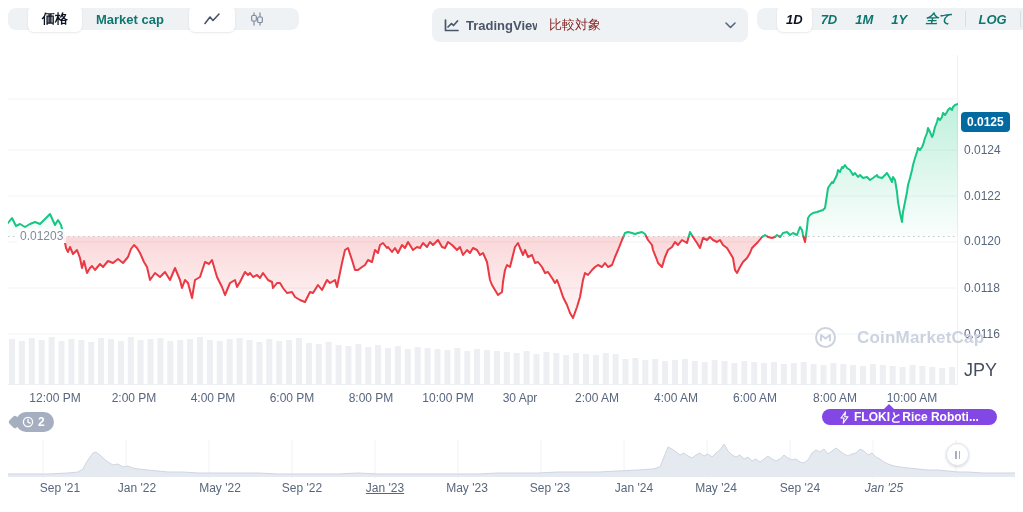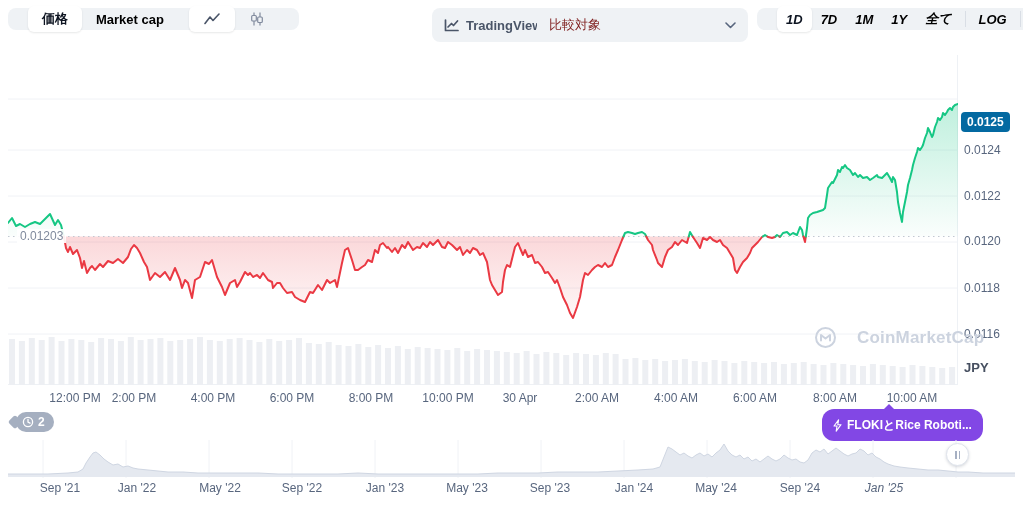--- a/index.html
+++ b/index.html
@@ -3,48 +3,48 @@
 <meta charset="utf-8">
 <style>
   html,body{margin:0;padding:0;background:#fff;}
   body{width:1023px;height:512px;position:relative;overflow:hidden;
        font-family:"Liberation Sans","DejaVu Sans",sans-serif;-webkit-font-smoothing:antialiased;}
   .abs{position:absolute;}
   
   .seg{position:absolute;top:8px;height:22px;background:#eff2f5;border-radius:8px;
        display:flex;align-items:center;padding:0 20px;box-sizing:border-box;}
   .seg .opt{height:26px;display:flex;align-items:center;justify-content:center;
-       padding:0 14px;border-radius:6px;font-size:13px;font-weight:700;color:#000000;cursor:pointer;white-space:nowrap;}
+       padding:0 14px;border-radius:6px;font-size:13px;font-weight:700;color:#0f766e;cursor:pointer;white-space:nowrap;}
   .seg .opt.sel{background:#fff;color:#0d1421;box-shadow:0 1px 2px rgba(24,26,32,.1);}
   .btn{position:absolute;top:8px;height:34px;background:#eff2f5;border-radius:8px;
        display:flex;align-items:center;padding:0 12px;box-sizing:border-box;gap:7px;cursor:pointer;}
   .btn .lbl{font-size:13px;font-weight:700;color:#4a5568;}
   .drop{justify-content:space-between;}
   .drop .lbl{font-weight:400;color:#7f1d1d;}
   .range .opt{padding:0 9px;font-style:italic;}
   .vdiv{width:1px;height:16px;background:#d9dee5;margin:0 4px;}
   
   .ytick{position:absolute;left:6px;transform:translateY(-50%);font-size:12px;color:#58667e;}
   .xtick{position:absolute;transform:translateX(-50%);font-size:12px;color:#58667e;white-space:nowrap;}
   .dtick{position:absolute;transform:translateX(-50%);font-size:12px;color:#58667e;white-space:nowrap;}
   .price-badge{position:absolute;left:961px;top:96px;background:#0369a1;color:#fff;
        font-size:12px;font-weight:700;padding:3px 6px;border-radius:4px;margin-top:16px;}
-  .jpy{position:absolute;left:964px;top:360px;font-size:13px;font-weight:700;color:#464f60;}
+  .jpy{position:absolute;left:964px;top:360px;font-size:18px;font-weight:400;color:#464f60;}
   .baseline-label{position:absolute;left:17px;top:229px;font-size:12px;color:#808a9d;
        background:rgba(255,255,255,.92);padding:0 3px;}
   
   .hist{position:absolute;left:16px;top:412px;height:20px;background:#a5afc0;border-radius:10px;
        color:#fff;font-size:12px;font-weight:700;display:flex;align-items:center;gap:4px;
        padding:0 9px 0 6px;cursor:pointer;}
   .hist:before{content:"";position:absolute;left:-6px;top:5px;width:10px;height:10px;
        background:#a5afc0;border-radius:2px;transform:rotate(45deg);}
   
-  .event{position:absolute;left:822px;top:409px;height:32px;background:#8247e5;border-radius:12px;
+  .event{position:absolute;left:822px;top:409px;height:16px;background:#8247e5;border-radius:12px;
        color:#fff;font-size:12px;font-weight:700;display:flex;align-items:center;gap:5px;
-       padding:0 11px;cursor:pointer;white-space:nowrap;}
+       padding:0 18px;cursor:pointer;white-space:nowrap;}
   .event:after{content:"";position:absolute;left:62px;top:-5px;border:5px solid transparent;
        border-bottom-color:#8247e5;border-top:none;}
   
   .handle{position:absolute;left:946px;top:443px;width:23px;height:23px;border-radius:50%;
        background:#fff;border:1px solid #dfe4ec;box-shadow:0 1px 3px rgba(40,50,70,.18);
        display:flex;align-items:center;justify-content:center;gap:2px;cursor:ew-resize;box-sizing:border-box;}
   .handle i{display:block;width:1.5px;height:8px;background:#a6b0c3;}
   
   .wm{position:absolute;left:814px;top:326px;display:flex;align-items:center;gap:20px;color:#ccd3df;}
   .wm .t{font-size:17px;font-weight:700;letter-spacing:.2px;}
@@ -249,21 +249,21 @@
     <div class="ytick" style="top: 141px;">0.0122</div>
     <div class="ytick" style="top: 186px;">0.0120</div>
     <div class="ytick" style="top: 233px;">0.0118</div>
     <div class="ytick" style="top: 279px;">0.0116</div>
   </div>
 <div class="price-badge">0.0125</div>
 <div class="jpy">JPY</div>
 <div class="baseline-label">0.01203</div>
 
 <div class="abs" style="left:8px;top:391px;width:950px;height:16px;" id="x-axis">
-    <div class="xtick" style="left: 47px; top: 0px; margin-left: 20px;">12:00 PM</div>
+    <div class="xtick" style="left: 47px; top: 0px;">12:00 PM</div>
     <div class="xtick" style="left: 126px; top: 0px;">2:00 PM</div>
     <div class="xtick" style="left: 205px; top: 0px;">4:00 PM</div>
     <div class="xtick" style="left: 284px; top: 0px;">6:00 PM</div>
     <div class="xtick" style="left: 363px; top: 0px;">8:00 PM</div>
     <div class="xtick" style="left: 440px; top: 0px;">10:00 PM</div>
     <div class="xtick" style="left: 512px; top: 0px;">30 Apr</div>
     <div class="xtick" style="left: 589px; top: 0px;">2:00 AM</div>
     <div class="xtick" style="left: 668px; top: 0px;">4:00 AM</div>
     <div class="xtick" style="left: 747px; top: 0px;">6:00 AM</div>
     <div class="xtick" style="left: 827px; top: 0px;">8:00 AM</div>
@@ -311,20 +311,20 @@
   </svg>
 <div class="handle">
     <i></i>
     <i></i>
   </div>
 <div class="abs" style="left:8px;top:481px;width:1007px;height:14px;" id="date-axis">
     <div class="dtick" style="left: 52px; top: 0px;">Sep '21</div>
     <div class="dtick" style="left: 129px; top: 0px;">Jan '22</div>
     <div class="dtick" style="left: 212px; top: 0px;">May '22</div>
     <div class="dtick" style="left: 294px; top: 0px;">Sep '22</div>
-    <div class="dtick" style="left: 377px; top: 0px;">Jan '23</div>
+    <div class="dtick" style="left: 377px; top: 0px; text-decoration: underline;">Jan '23</div>
     <div class="dtick" style="left: 459px; top: 0px;">May '23</div>
     <div class="dtick" style="left: 542px; top: 0px;">Sep '23</div>
     <div class="dtick" style="left: 626px; top: 0px;">Jan '24</div>
     <div class="dtick" style="left: 708px; top: 0px;">May '24</div>
     <div class="dtick" style="left: 792px; top: 0px;">Sep '24</div>
     <div class="dtick" style="left: 876px; top: 0px; font-style: italic;">Jan '25</div>
   </div>
 
 </body></html>

